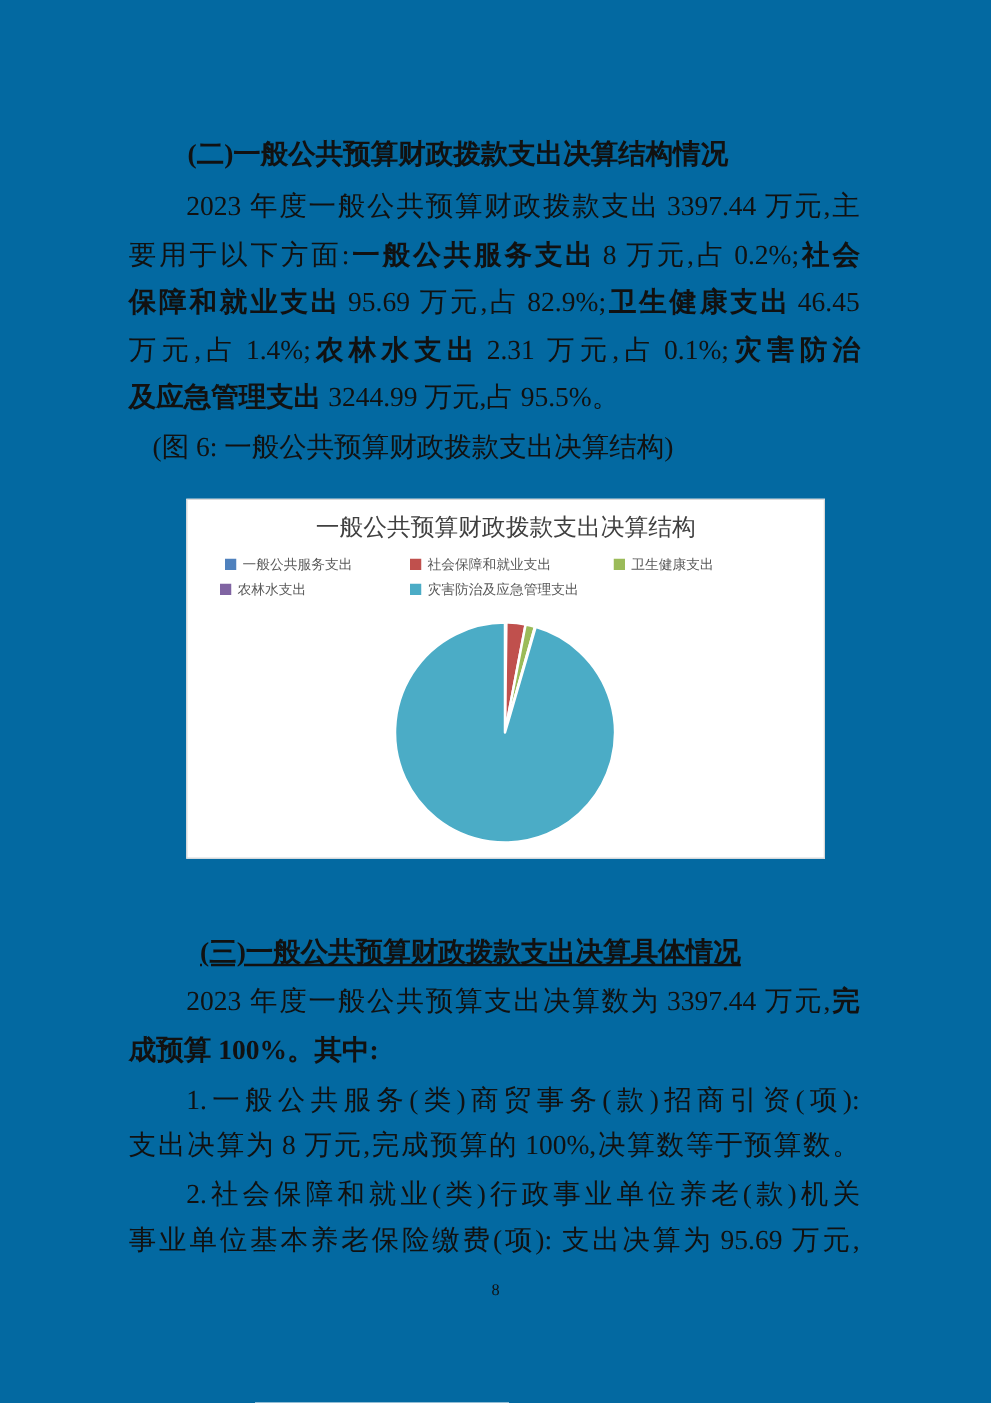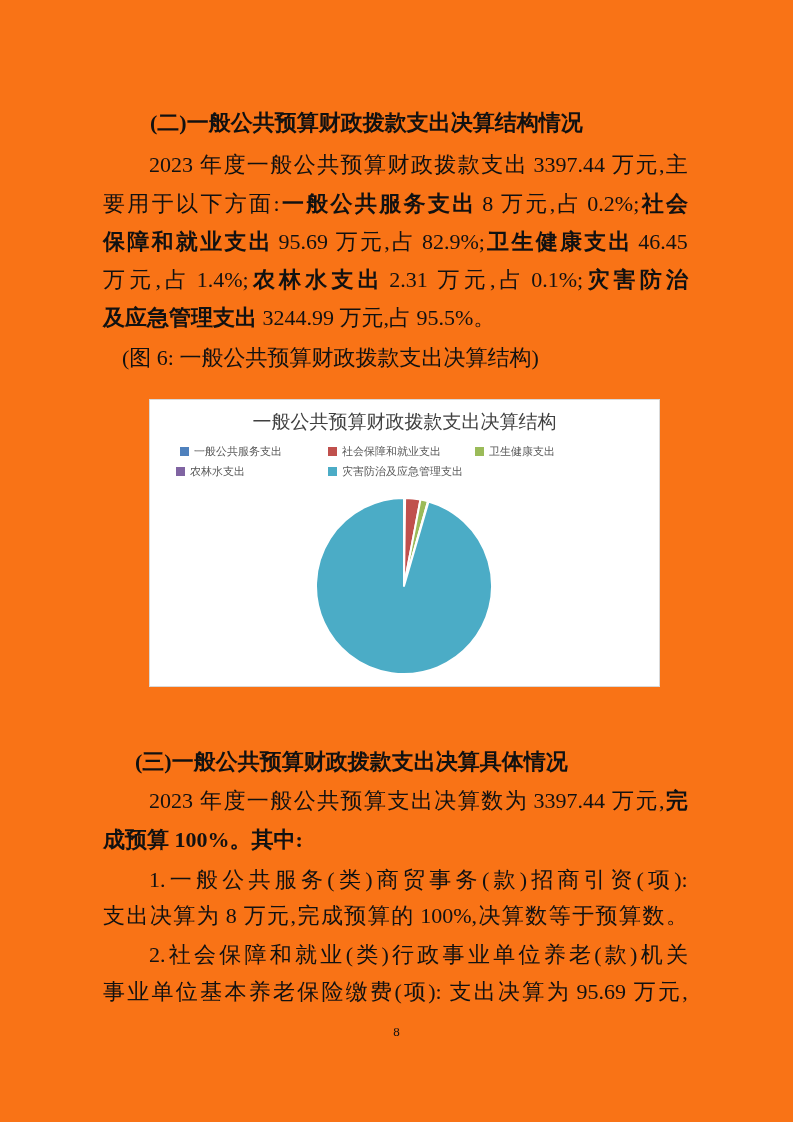--- a/index.html
+++ b/index.html
@@ -1,19 +1,19 @@
 <!DOCTYPE html>
 <html><head>
 <meta charset="utf-8">
 <style>
   html,body{margin:0;padding:0;background:#ffffff;}
   .page{
     position:relative;
     width:793px;height:1122px;
-    background:#f97316;
+    background:#0369a1;
     font-family:"Liberation Serif","DejaVu Serif",serif;
     color:#111111;
     overflow:hidden;
   }
   
   .tline{
     position:absolute;
     font-size:22px;
     line-height:30px;
     height:30px;
@@ -180,21 +180,21 @@
     <div class="chart-title">一般公共预算财政拨款支出决算结构</div>
     <div class="chart-legend">
         <span class="lg-item" style="left: 30px; top: 44px;">
           <span class="lg-swatch" style="background: rgb(79, 129, 189);"></span>
           <span>一般公共服务支出</span>
         </span>
         <span class="lg-item" style="left: 178px; top: 44px;">
           <span class="lg-swatch" style="background: rgb(192, 80, 77);"></span>
           <span>社会保障和就业支出</span>
         </span>
-        <span class="lg-item" style="left: 325px; top: 44px;">
+        <span class="lg-item" style="left: 341px; top: 44px;">
           <span class="lg-swatch" style="background: rgb(155, 187, 89);"></span>
           <span>卫生健康支出</span>
         </span>
         <span class="lg-item" style="left: 26px; top: 64px;">
           <span class="lg-swatch" style="background: rgb(128, 100, 162);"></span>
           <span>农林水支出</span>
         </span>
         <span class="lg-item" style="left: 178px; top: 64px;">
           <span class="lg-swatch" style="background: rgb(75, 172, 198);"></span>
           <span>灾害防治及应急管理支出</span>
@@ -202,21 +202,21 @@
       </div>
     <svg class="pie-svg" width="509" height="286" viewBox="0 0 509 286">
         <path d="M254,186 L254.00,98.00 A88,88 0 0 1 255.11,98.01 Z" fill="#4F81BD" stroke="#FFFFFF" stroke-width="2" stroke-linejoin="round"></path>
         <path d="M254,186 L255.11,98.01 A88,88 0 0 1 270.49,99.56 Z" fill="#C0504D" stroke="#FFFFFF" stroke-width="2" stroke-linejoin="round"></path>
         <path d="M254,186 L270.49,99.56 A88,88 0 0 1 278.02,101.34 Z" fill="#9BBB59" stroke="#FFFFFF" stroke-width="2" stroke-linejoin="round"></path>
         <path d="M254,186 L278.02,101.34 A88,88 0 0 1 278.55,101.49 Z" fill="#8064A2" stroke="#FFFFFF" stroke-width="2" stroke-linejoin="round"></path>
         <path d="M254,186 L278.55,101.49 A88,88 0 1 1 254.00,98.00 Z" fill="#4BACC6" stroke="#FFFFFF" stroke-width="2" stroke-linejoin="round"></path>
       </svg>
   </div>
 
-  <div class="tline b" style="top:747px;left:135px;">(三)一般公共预算财政拨款支出决算具体情况</div>
+  <div class="tline b" style="top:747px;left:160px;text-decoration:underline;">(三)一般公共预算财政拨款支出决算具体情况</div>
 
   <div class="jline" style="top:786px;left:149px;width:539px;">
       <span class="tk">2023 </span>
       <span class="tk">年</span>
       <span class="tk">度</span>
       <span class="tk">一</span>
       <span class="tk">般</span>
       <span class="tk">公</span>
       <span class="tk">共</span>
       <span class="tk">预</span>

